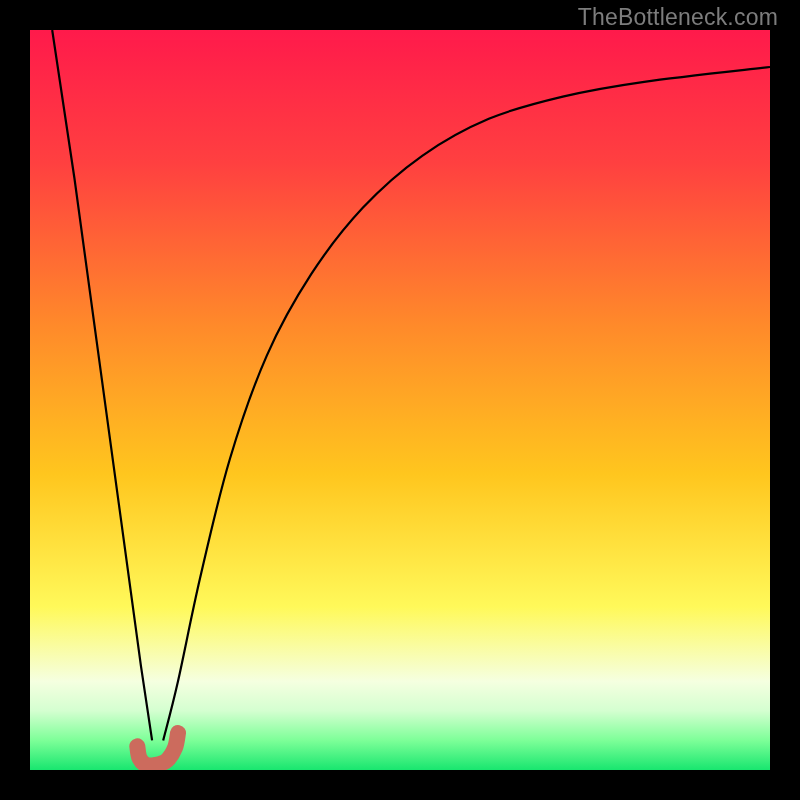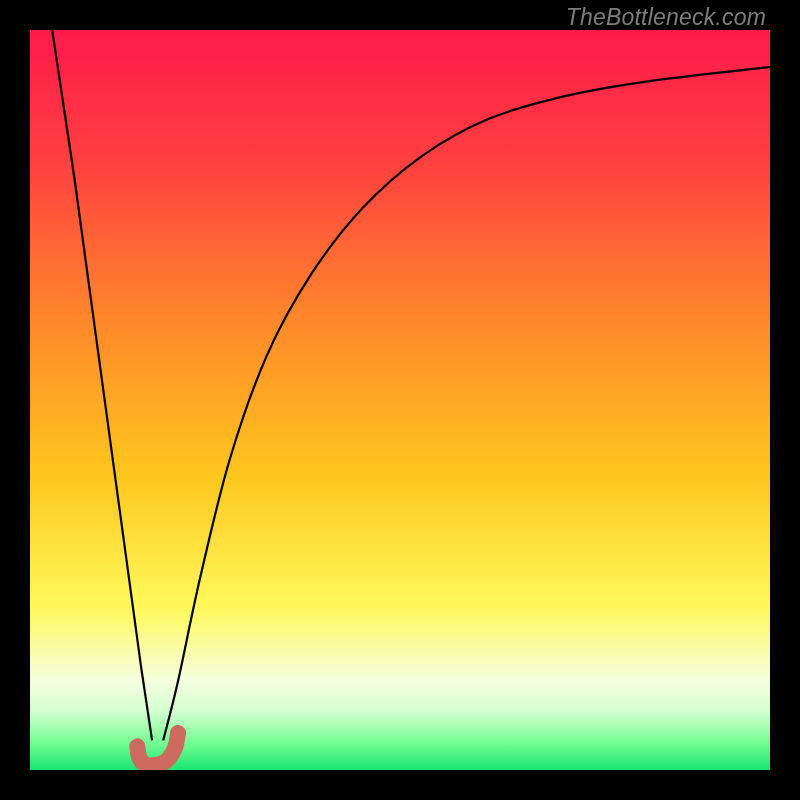--- a/index.html
+++ b/index.html
@@ -22,27 +22,26 @@
   .plot-area {
     position: absolute;
     left: 0;
     top: 0;
     width: 740px;
     height: 740px;
   }
   .watermark {
     position: absolute;
     top: 4px;
-    right: 34px;
+    right: 22px;
     color: #7d7d7d;
     font-size: 23px;
     font-weight: 500;
     letter-spacing: 0.2px;
     user-select: none;
-    font-style: italic;
   }
   svg { display: block; }
 </style>
 </head>
 <body>
 
 <div class="frame">
   <svg class="plot-area" viewBox="0 0 740 740" width="740" height="740" preserveAspectRatio="none">
     <defs>
       <linearGradient id="bg-grad" x1="0" y1="0" x2="0" y2="1">

